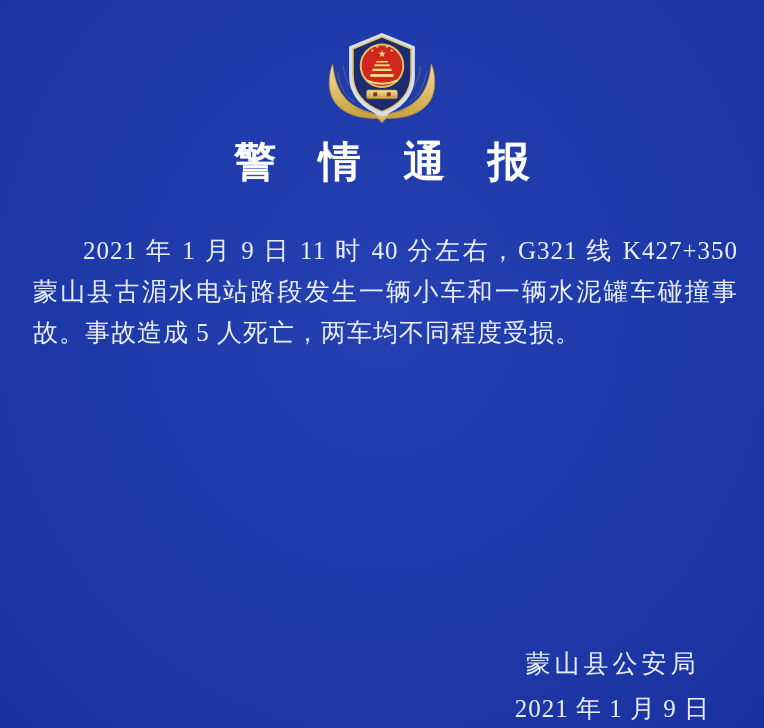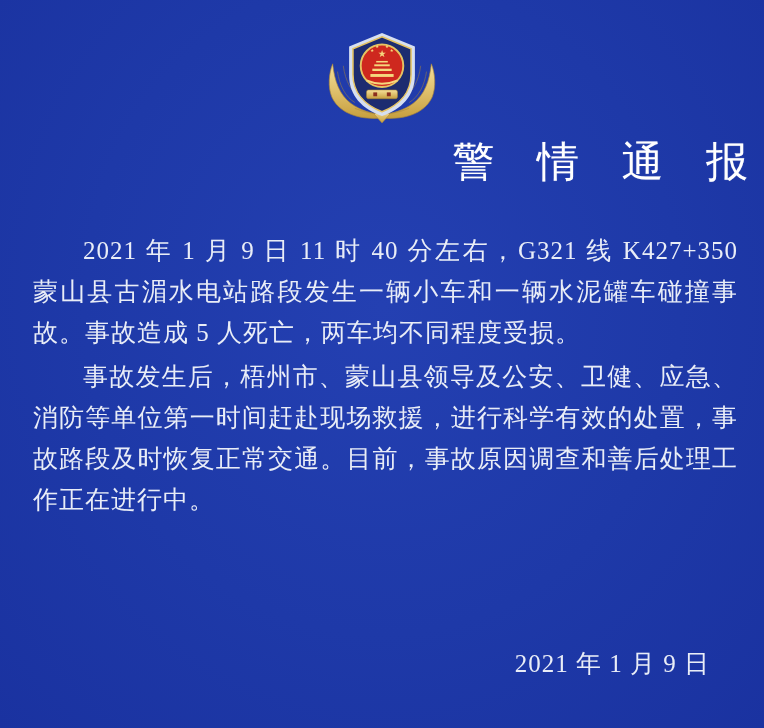--- a/index.html
+++ b/index.html
@@ -15,24 +15,24 @@
     background: radial-gradient(ellipse at 50% 42%, #2440b2 0%, #1e39a8 55%, #1a32a0 100%);
     color: #eaeef8;
   }
   .badge-wrap {
     margin: 26px auto 0;
     width: 120px; height: 96px;
     display: flex; align-items: center; justify-content: center;
   }
   .notice-title {
     margin: 16px 0 0;
-    text-align: right;
+    text-align: center;
     color: #ffffff;
     font-size: 42px;
-    font-weight: normal;
+    font-weight: bold;
     letter-spacing: 16px;
     padding-left: 16px; 
     line-height: 48px;
     text-shadow: 0 0 1px rgba(255,255,255,0.4);
   }
   .notice-body {
     margin-top: 44px;
     padding: 0 26px 0 33px;
     font-size: 25px;
     line-height: 41px;
@@ -110,20 +110,20 @@
         <rect x="53" y="69.5" width="4" height="4" fill="#8c2f1e"></rect>
         <rect x="67" y="69.5" width="4" height="4" fill="#8c2f1e"></rect>
       </g>
     </svg>
   </div>
 
   <h1 class="notice-title">警 情 通 报</h1>
 
   <div class="notice-body">
     <p>2021 年 1 月 9 日 11 时 40 分左右，G321 线 K427+350 蒙山县古湄水电站路段发生一辆小车和一辆水泥罐车碰撞事故。事故造成 5 人死亡，两车均不同程度受损。</p>
-    <p>事故发生后，梧州市、蒙山县领导及公安、卫健、应急、消防等单位第一时间赶赴现场救援，进行科学有效的处置，事故路段及时恢复正常交通。目前，事故原因调查和善后处理工作正在进行中。</p>
   </div>
 
   <div class="signature">
+    <div class="issuer">蒙山县公安局</div>
     <div class="issue-date">2021 年 1 月 9 日</div>
   </div>
 
 </div>
 
 </body></html>

